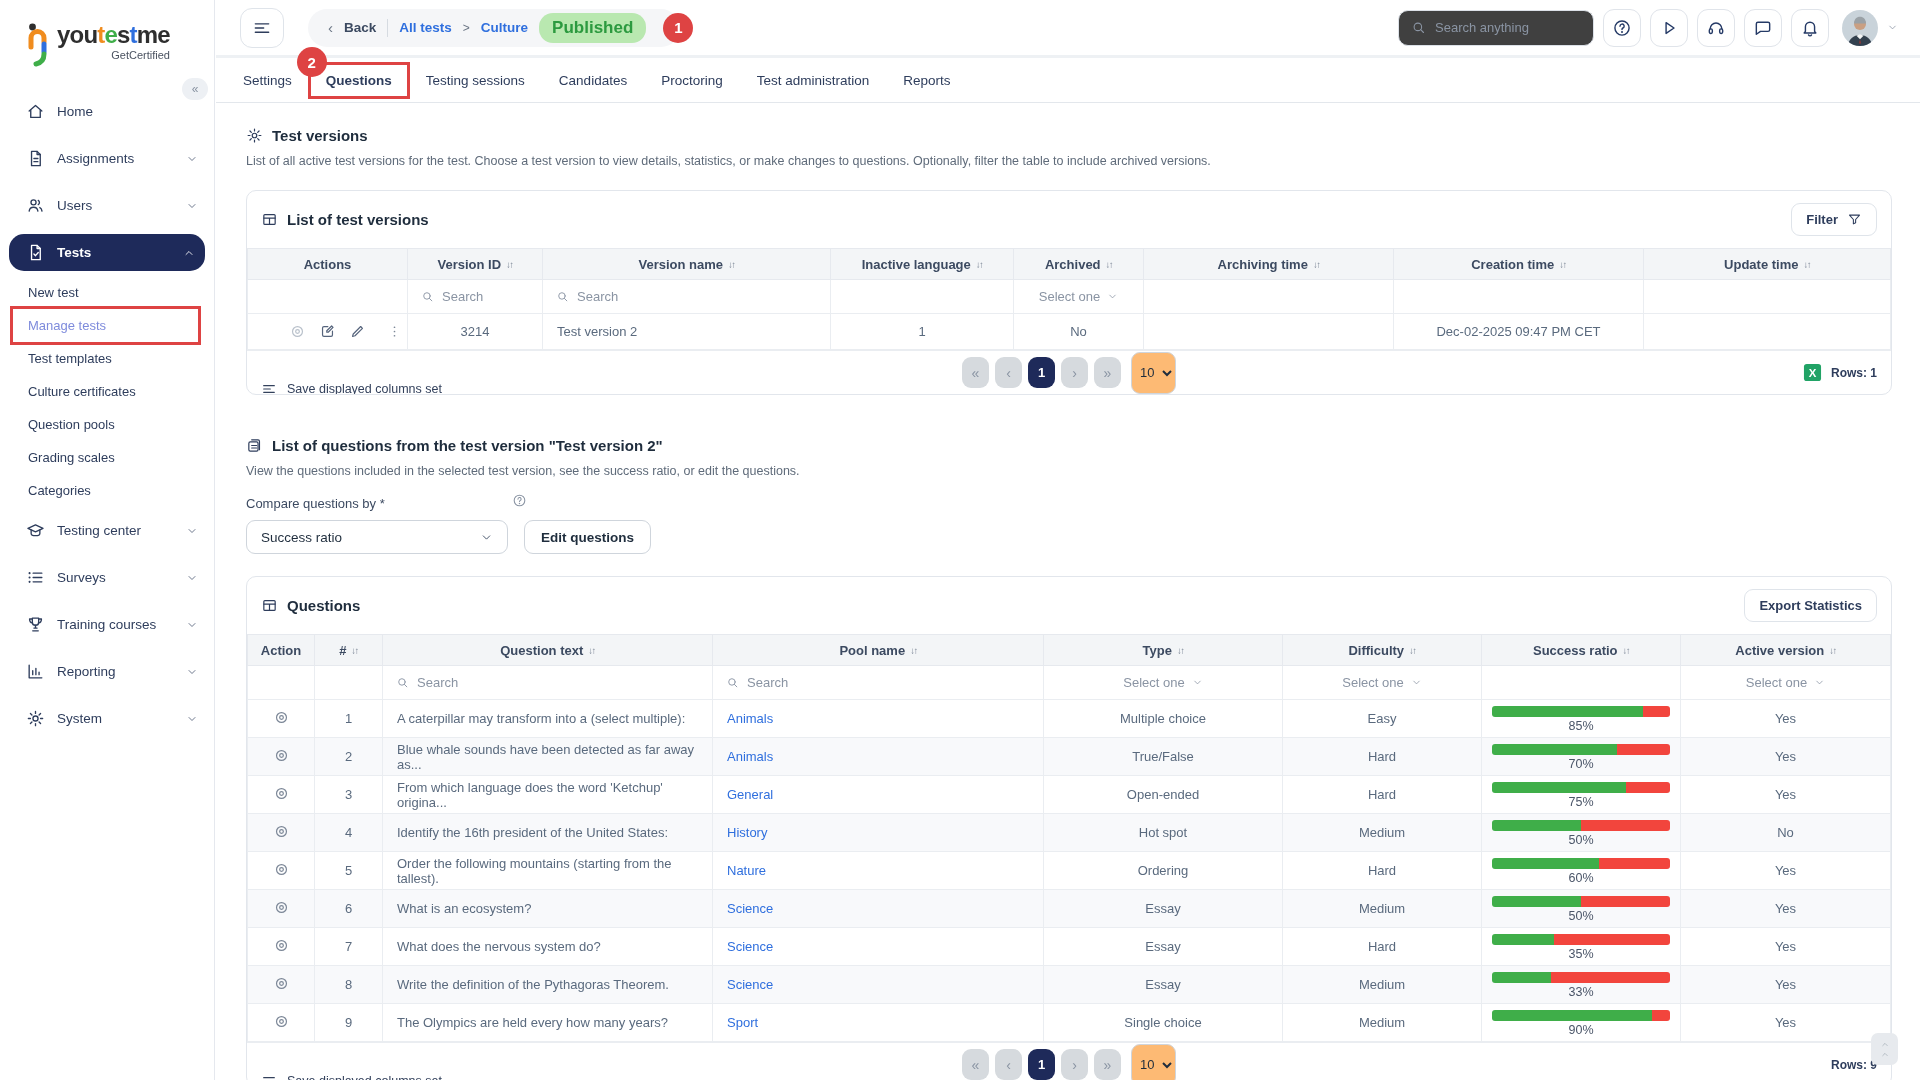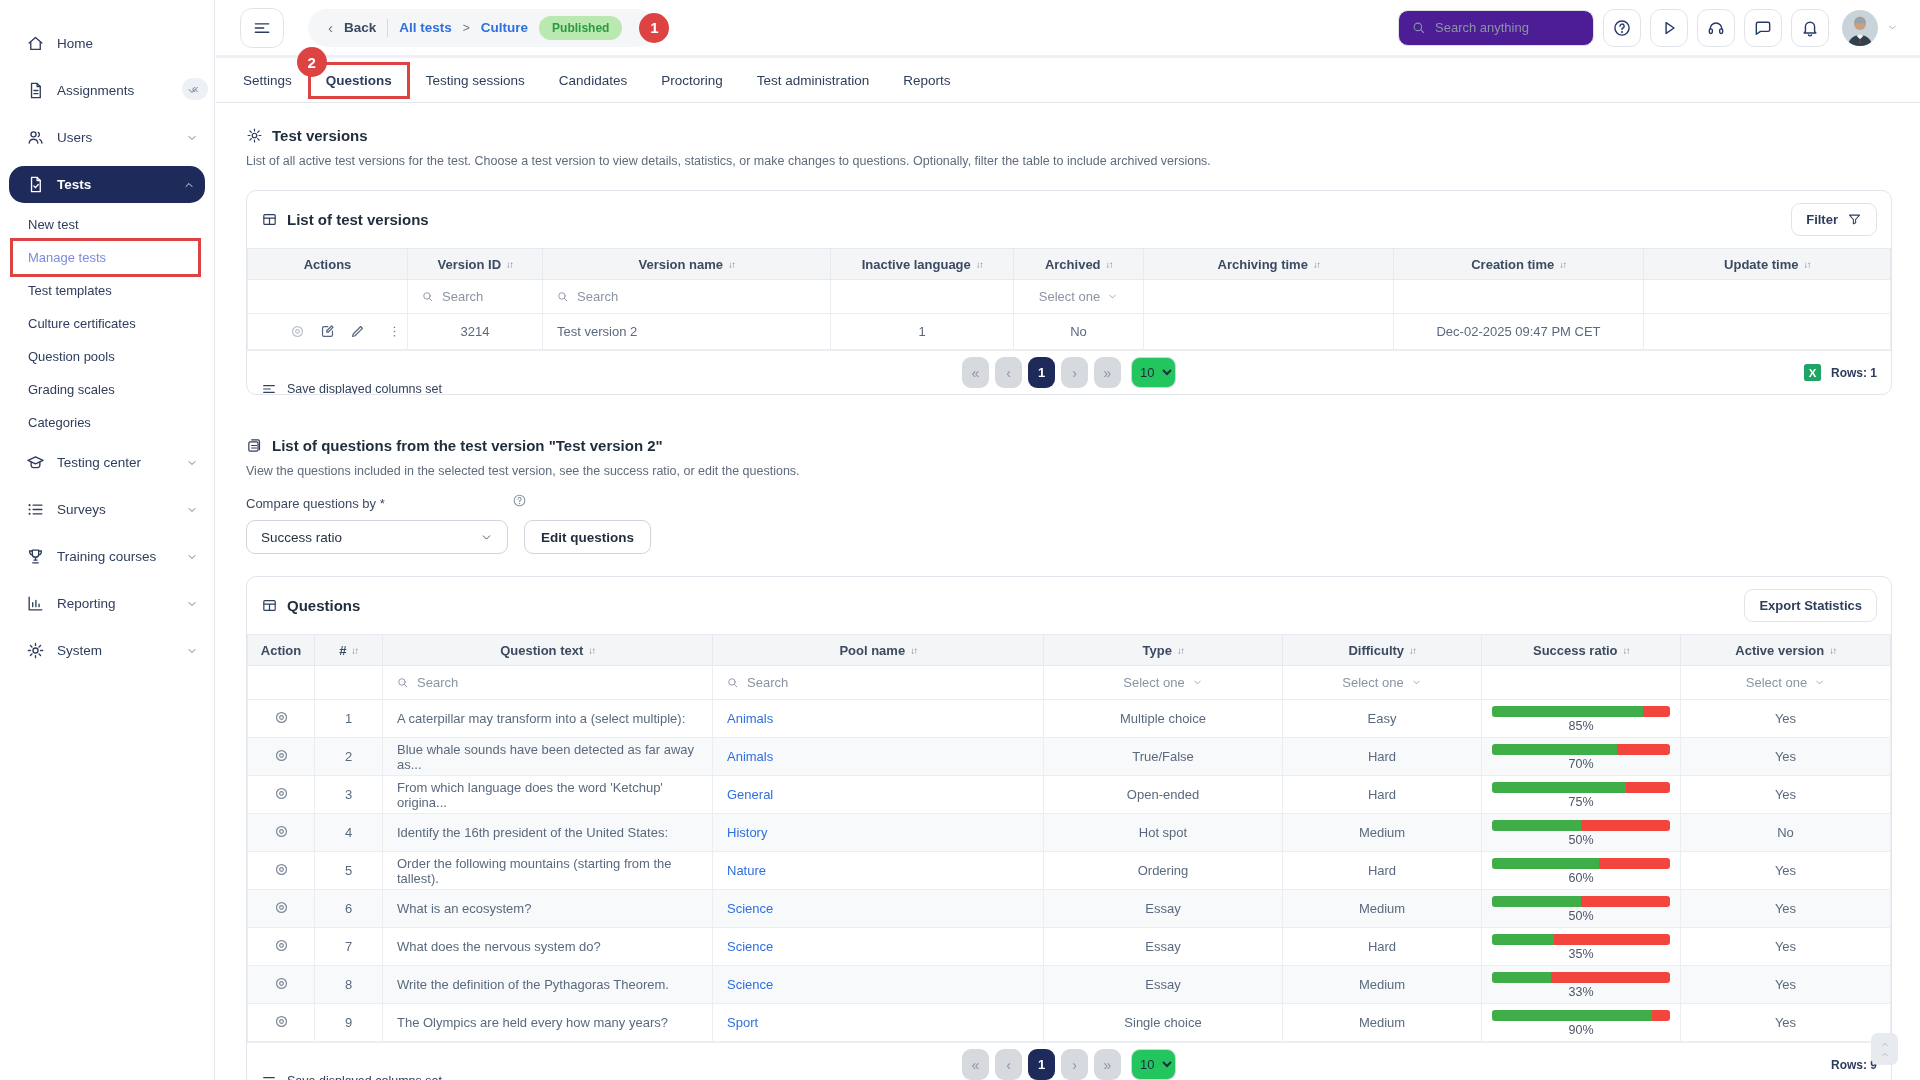--- a/index.html
+++ b/index.html
@@ -34,25 +34,25 @@
   .main { margin-left:216px; }
   .header { height:58px; display:flex; align-items:center; padding:0 22px 0 24px; gap:24px; border-bottom:3px solid #eef1f4; background:#fff; }
   .menu-btn { width:44px; height:40px; border:1px solid #dfe4ea; border-radius:12px; background:#fff; display:flex; align-items:center; justify-content:center; color:#2e3d5c; cursor:pointer; }
   .menu-btn .ic { width:20px; height:20px; }
   .crumb { position:relative; display:flex; align-items:center; gap:11px; background:#f5f6f8; border-radius:20px; height:38px; padding:0 34px 0 20px; font-size:13.5px; }
   .crumb .bchv { color:#6b7685; font-size:15px; }
   .crumb-back { color:#3c4a61; font-weight:bold; cursor:pointer; }
   .vdiv { width:1px; height:18px; background:#d6dbe1; }
   .crumb-link { color:#2f6fde; font-weight:bold; cursor:pointer; text-decoration:none; }
   .crumb-sep { color:#6b7685; font-size:12px; }
-  .badge { background:#b9e8b0; color:#2c9a3f; font-weight:bold; font-size:12px; padding:5px 13px; border-radius:14px; }
+  .badge { background:#b9e8b0; color:#2c9a3f; font-weight:bold; font-size:17px; padding:5px 13px; border-radius:14px; }
   .ann-circle { width:30px; height:30px; border-radius:50%; background:#de4343; color:#fff; font-size:15px; font-weight:bold; display:flex; align-items:center; justify-content:center; z-index:8; }
   .c1 { position:absolute; right:-13px; top:50%; transform:translateY(-50%); }
   .hright { margin-left:auto; display:flex; align-items:center; gap:9px; }
-  .search { width:196px; height:36px; border:1px solid #dce1e8; border-radius:10px; background:#4c1d95; display:flex; align-items:center; gap:9px; padding:0 12px; color:#8a94a3; font-size:13px; cursor:text; }
+  .search { width:196px; height:36px; border:1px solid #dce1e8; border-radius:10px; background:#404040; display:flex; align-items:center; gap:9px; padding:0 12px; color:#8a94a3; font-size:13px; cursor:text; }
   .search .ic { width:15px; height:15px; }
   .icon-btn { width:38px; height:38px; border:1px solid #e0e4ea; border-radius:11px; background:#fff; display:flex; align-items:center; justify-content:center; color:#253a66; cursor:pointer; }
   .icon-btn .ic { width:20px; height:20px; }
   .avatar { width:36px; height:36px; border-radius:50%; overflow:hidden; margin-left:4px; cursor:pointer; }
   .avatar svg { width:100%; height:100%; display:block; }
   .av-chev { width:11px; height:11px; color:#8a94a3; cursor:pointer; }
 
   
   .tabbar { height:45px; display:flex; align-items:center; padding:0 10px; border-bottom:1px solid #e3e7ec; background:#fff; position:relative; }
   .tab { padding:0 17px; font-size:13.5px; color:#2e3d5c; height:100%; display:flex; align-items:center; position:relative; cursor:pointer; }
@@ -98,41 +98,55 @@
   .bar-g { background:#3fae49; height:100%; }
   .bar-r { background:#f2453d; height:100%; }
   .pct { font-size:12.5px; color:#4a5568; margin-top:2px; }
 
   .card-foot { display:flex; align-items:center; height:44px; padding:0 14px; position:relative; border-top:1px solid #eaedf1; }
   .save-cols { display:flex; align-items:center; gap:10px; font-size:12.5px; color:#33415c; cursor:pointer;margin-top:32px; }
   .save-cols .ic { width:16px; height:16px; }
   .pager { position:absolute; left:50%; transform:translateX(-50%); display:flex; gap:6px; align-items:center; }
   .pg { width:27px; height:31px; border-radius:9px; background:#d6dade; color:#8a94a3; font-size:14px; display:flex; align-items:center; justify-content:center; cursor:pointer; }
   .pg.active { background:#1e2a5a; color:#fff; font-weight:bold; font-size:13px; }
-  .page-size { height:31px; border:1px solid #cfd5dc; border-radius:9px; font-size:13px; color:#1f2d3d; padding:0 4px; margin-left:4px; background:#22c55e; font-family:inherit; }
+  .page-size { height:42px; border:1px solid #cfd5dc; border-radius:9px; font-size:13px; color:#1f2d3d; padding:0 4px; margin-left:4px; background:#fdba74; font-family:inherit; }
   .foot-right { margin-left:auto; display:flex; align-items:center; gap:9px; font-size:12px; font-weight:bold; color:#2e3d5c; }
   .excel { width:19px; height:19px; }
   .excel svg { width:100%; height:100%; }
 
   .sec2 { margin-top:42px; }
   .compare-row { margin-top:16px; position:relative; width:300px; height:16px; }
   .compare-label { font-size:13px; color:#3c4a61; }
   .hint { position:absolute; left:266px; top:-1px; width:15px; height:15px; color:#8a94a3; }
   .controls { display:flex; gap:16px; margin-top:10px; }
   .select-box { width:262px; height:34px; border:1px solid #cfd5dc; border-radius:9px; display:flex; align-items:center; padding:0 14px; font-size:13.5px; color:#1f2d3d; cursor:pointer; background:#fff; }
   .select-box .ic { margin-left:auto; width:13px; height:13px; color:#3c4a61; }
   .btn-plain { height:34px; padding:0 16px; border:1px solid #cfd5dc; border-radius:9px; background:#fff; font-size:13.5px; color:#1f2d3d; font-weight:bold; cursor:pointer; font-family:inherit; }
 
   .scroll-top { position:fixed; right:22px; bottom:15px; width:27px; height:32px; background:#e7eaee; border-radius:7px; display:flex; flex-direction:column; align-items:center; justify-content:center; color:#9aa3ad; cursor:pointer; z-index:9; gap:1px; }
   .scroll-top .ic { width:12px; height:9px; }
 </style>
 </head>
 <body>
 
 <aside class="sidebar">
+  <div class="logo">
+    <span class="logo-mark">
+      <svg viewBox="0 0 27 46">
+        <circle cx="8.5" cy="5" r="3.4" fill="#2e2e2e"></circle>
+        <path d="M7 25 V16 a6.5 6.5 0 0 1 13 0 v4" stroke="#f08c1e" stroke-width="5" fill="none" stroke-linecap="round"></path>
+        <path d="M20 22 v8" stroke="#2f6fde" stroke-width="5" stroke-linecap="round"></path>
+        <path d="M20 32 c0 6-3.5 9-8 10" stroke="#3fae49" stroke-width="5" fill="none" stroke-linecap="round"></path>
+      </svg>
+    </span>
+    <div>
+      <div class="logo-word" id="logoWord"><span style="color: rgb(46, 46, 46);">you</span><span style="color: rgb(240, 140, 30);">t</span><span style="color: rgb(63, 174, 73);">e</span><span style="color: rgb(46, 46, 46);">s</span><span style="color: rgb(47, 111, 222);">t</span><span style="color: rgb(46, 46, 46);">me</span></div>
+      <div class="logo-sub">GetCertified</div>
+    </div>
+  </div>
   <button class="collapse">«</button>
   <nav class="nav" id="nav">
       <div class="nav-item">
         <span class="ic">
           <svg viewBox="0 0 24 24">
             <path d="M4 11.5 12 4.5l8 7"></path>
             <path d="M6 10.5V19.5h12v-9"></path>
           </svg>
         </span>
         <span>Home</span>

